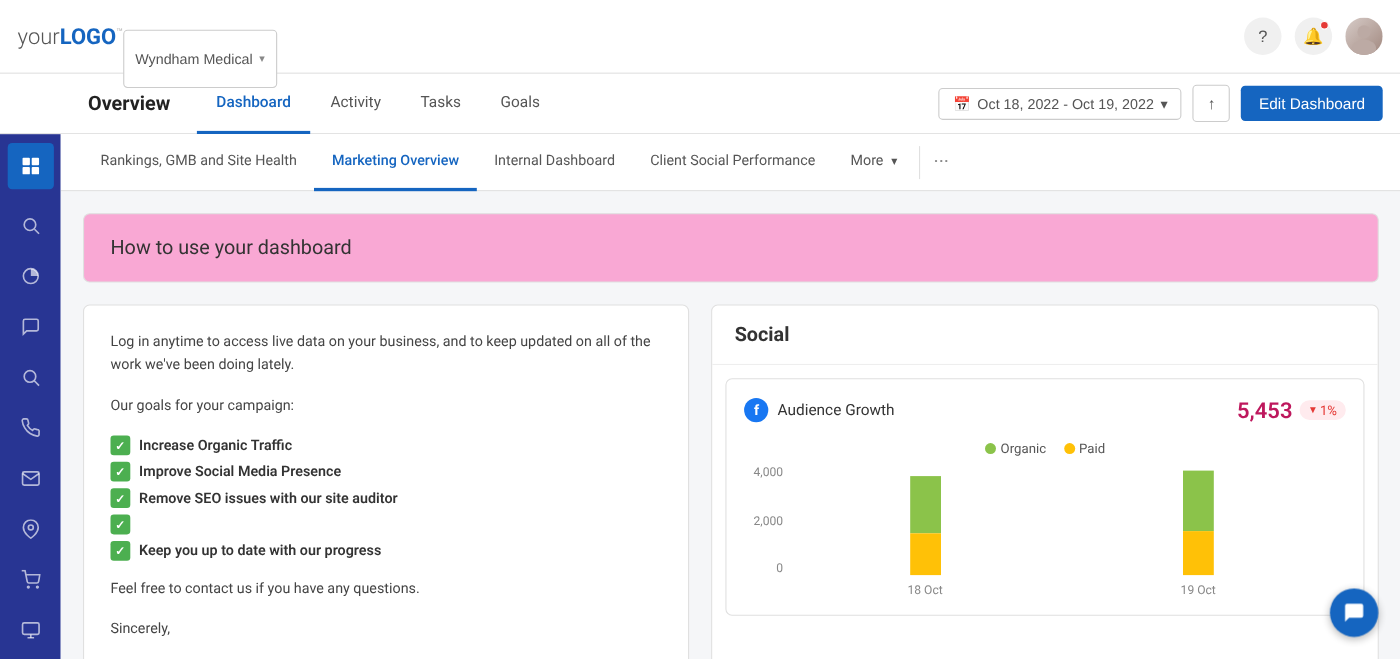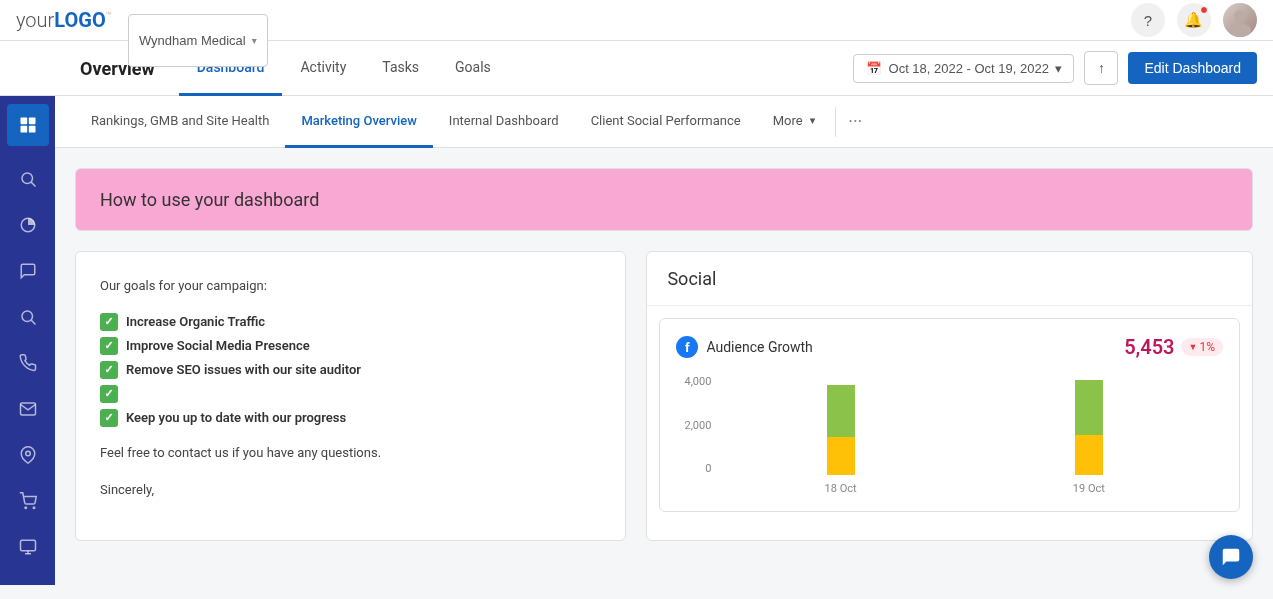--- a/index.html
+++ b/index.html
@@ -1,22 +1,22 @@
 <!DOCTYPE html>
 <html><head>
   <meta charset="utf-8">
   <style>
     * { box-sizing: border-box; margin: 0; padding: 0; }
     body { font-family: -apple-system, BlinkMacSystemFont, 'Segoe UI', Roboto, sans-serif; background: #f5f6f8; color: #333; overflow-x: hidden; }
 
     
     .top-bar {
-      display: flex; align-items: center; height: 41px;
+      display: flex; align-items: center; height: 67px;
       background: #fff; border-bottom: 1px solid #e0e0e0;
-      padding: 0 16px; gap: 16px; position: relative; z-index: 10;
+      padding: 0 16px; position: relative; z-index: 10;
     }
     .logo { font-size: 20px; font-weight: 300; color: #555; white-space: nowrap; }
     .logo strong { color: #1565c0; font-weight: 700; }
     .logo sup { font-size: 10px; color: #aaa; }
     .org-selector {
       display: flex; align-items: center; gap: 6px;
       border: 1px solid #ccc; border-radius: 4px;
       padding: 18px 10px; font-size: 13px; cursor: pointer; background: #fff; margin-top: 40px;
     }
     .org-selector span { color: #555; }
@@ -119,21 +119,21 @@
     .goal-check { width: 18px; height: 18px; background: #4caf50; border-radius: 3px; display: flex; align-items: center; justify-content: center; flex-shrink: 0; }
     .goal-check::after { content: '✓'; color: #fff; font-size: 11px; font-weight: bold; }
     .goal-text { font-size: 13px; color: #333; font-weight: 600; }
     .contact-text { font-size: 13px; color: #444; margin-top: 16px; margin-bottom: 16px; }
     .sincerely { font-size: 13px; color: #444; }
 
     .social-card {
       background: #fff; border: 1px solid #e0e0e0; border-radius: 6px; overflow: hidden;
     }
     .social-card-header {
-      padding: 16px 20px; border-bottom: 1px solid #eee; font-size: 18px; font-weight: 400; color: #333;
+      padding: 16px 20px; border-bottom: 1px solid #eee; font-size: 18px; font-weight: 700; color: #333;
     }
     .audience-growth-card {
       margin: 12px; border: 1px solid #e0e0e0; border-radius: 6px; padding: 16px;
     }
     .ag-header { display: flex; align-items: center; justify-content: space-between; margin-bottom: 16px; }
     .ag-title-row { display: flex; align-items: center; gap: 8px; }
     .fb-icon { width: 22px; height: 22px; background: #1877f2; border-radius: 50%; display: flex; align-items: center; justify-content: center; color: #fff; font-size: 13px; font-weight: bold; }
     .ag-title { font-size: 14px; font-weight: 400; color: #333; }
     .ag-stat { display: flex; align-items: center; gap: 6px; }
     .ag-number { font-size: 20px; font-weight: 600; color: #be185d; }
@@ -304,20 +304,21 @@
 
     <div class="main-content">
 
       <div class="how-to-card">
         <h2 class="how-to-title">How to use your dashboard</h2>
       </div>
 
       <div class="content-grid">
 
         <div class="text-card">
+          <p>Log in anytime to access live data on your business, and to keep updated on all of the work we've been doing lately.</p>
           <p class="goals-label">Our goals for your campaign:</p>
           <div>
             <div class="goal-item">
               <div class="goal-check"></div>
               <span class="goal-text">Increase Organic Traffic</span>
             </div>
             <div class="goal-item">
               <div class="goal-check"></div>
               <span class="goal-text">Improve Social Media Presence</span>
             </div>
@@ -348,20 +349,30 @@
                 <span class="ag-title">Audience Growth</span>
               </div>
               <div class="ag-stat">
                 <span class="ag-number">5,453</span>
                 <span class="ag-change">
                   <span style="font-size:9px;">▼</span>
                   <span>1%</span>
                 </span>
               </div>
             </div>
+            <div class="ag-legend">
+              <div class="legend-item">
+                <div class="legend-dot" style="background:#8bc34a;"></div>
+                <span>Organic</span>
+              </div>
+              <div class="legend-item">
+                <div class="legend-dot" style="background:#ffc107;"></div>
+                <span>Paid</span>
+              </div>
+            </div>
             <div class="chart-area">
               <div class="chart-y-labels">
                 <span class="y-label">4,000</span>
                 <span class="y-label">2,000</span>
                 <span class="y-label">0</span>
               </div>
               <div class="chart-bars">
 
                 <div class="bar-group">
                   <div class="bar-stack">

